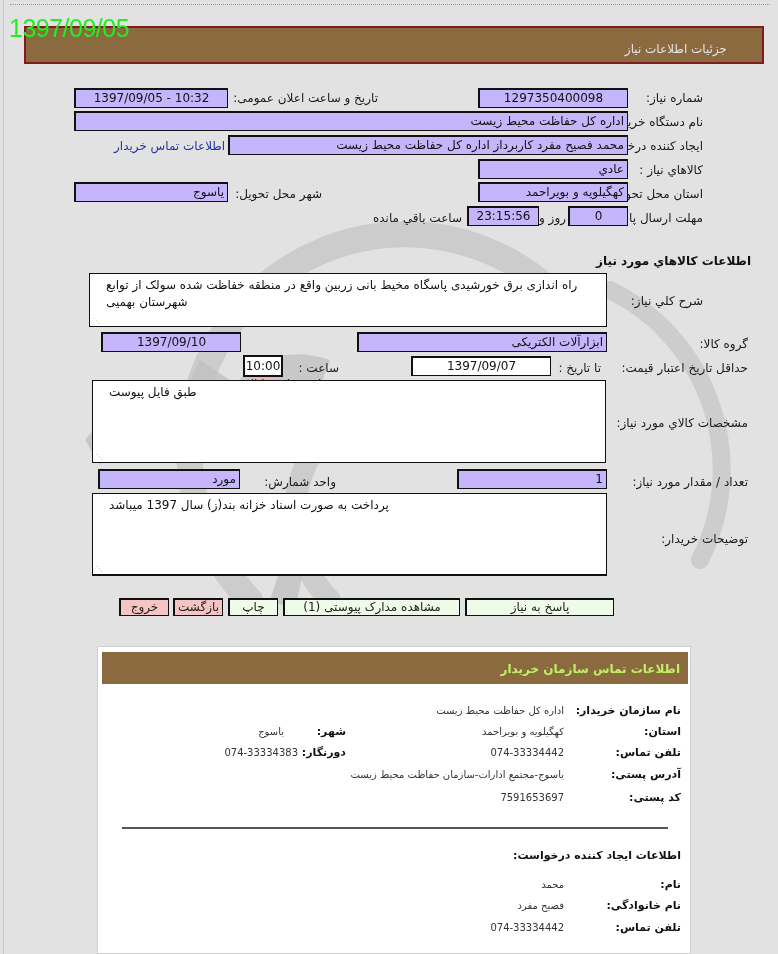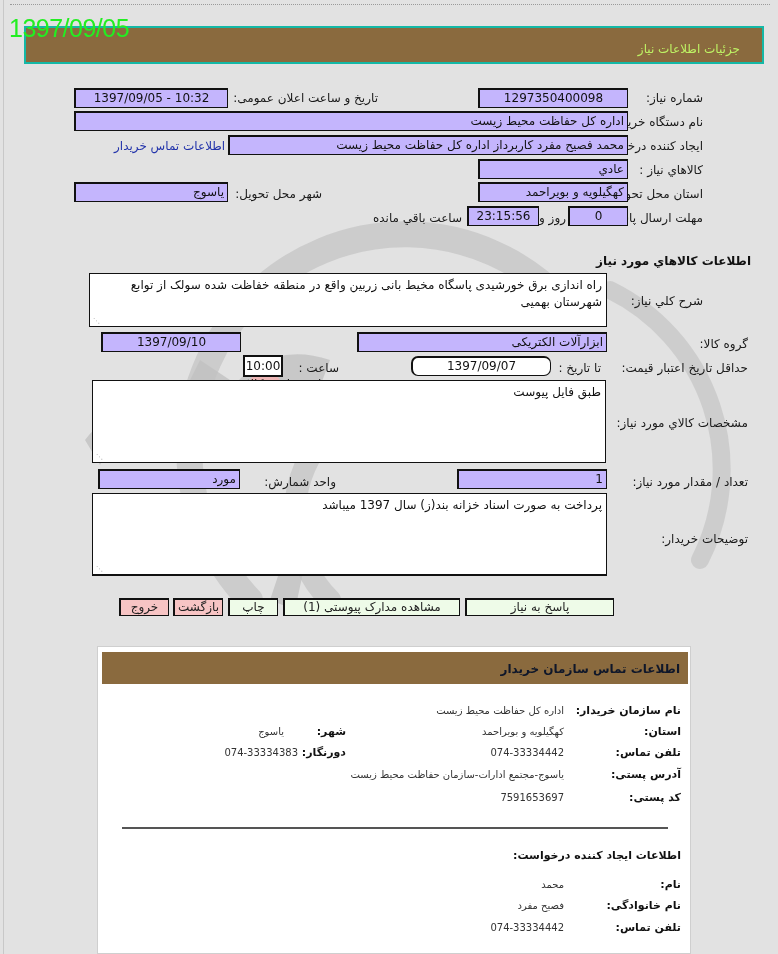--- a/index.html
+++ b/index.html
@@ -18,38 +18,38 @@
   .left-rule {
     position: absolute; left: 3px; top: 0; width: 1px; height: 954px; background: #c8c8c8;
   }
   .stamp {
     position: absolute; left: 9px; top: 14px;
     color: #22ee22; font-size: 25px; font-family: "Liberation Sans", sans-serif;
     z-index: 5; letter-spacing: -0.5px;
   }
   .header-bar {
     position: absolute; left: 24px; top: 26px; width: 740px; height: 38px;
-    background: #8a6a3e; border: 2px solid #14b8a6;
-    color: #bef264; font-size: 12px; direction: rtl;
-    padding: 14px 22px 0 0;
+    background: #8a6a3e; border: 2px solid #7f1d1d;
+    color: #e5e5e5; font-size: 12px; direction: rtl;
+    padding: 14px 35px 0 0;
   }
   .field-label, .lbl {
     position: absolute; direction: rtl; white-space: nowrap; font-size: 12px; color: #1a1a1a;
   }
   .box {
     position: absolute; background: #c4b5fd; border: 1px solid #111;
     border-top-width: 2px; border-left-width: 2px;
     height: 20px; font-size: 12px; line-height: 17px; white-space: nowrap; overflow: hidden;
     font-family: "DejaVu Sans", sans-serif;
   }
   .box.rtl { direction: rtl; text-align: right; padding-right: 3px; }
   .box.center { text-align: center; }
   .area {
     position: absolute; background: #fff; border: 1px solid #111; border-top-width: 1px;
-    direction: rtl; text-align: right; padding: 3px 4px; line-height: 17px; font-size: 12px;
+    direction: rtl; text-align: left; padding: 3px 16px; line-height: 17px; font-size: 12px;
   }
   .area .grip {
     position: absolute; left: 3px; bottom: 2px; font-size: 7px; color: #999; line-height: 6px;
   }
   .link { color: #2233aa; cursor: pointer; }
   .section-title {
     position: absolute; direction: rtl; font-weight: bold; font-size: 12px; color: #111;
   }
   .btn {
     position: absolute; top: 598px; height: 18px; border: 1px solid #111;
@@ -65,21 +65,21 @@
   }
   .watermark { position: absolute; left: 0; top: 0; pointer-events: none; z-index: 1; }
   .content { position: absolute; left: 0; top: 0; width: 778px; height: 954px; z-index: 2; }
 
   .panel {
     position: absolute; left: 97px; top: 646px; width: 594px; height: 308px;
     background: #fff; border: 1px solid #cfcfcf;
   }
   .panel-head {
     position: absolute; left: 4px; top: 5px; width: 586px; height: 32px;
-    background: #8a6a3e; color: #0f172a; font-weight: bold; font-size: 12px;
+    background: #8a6a3e; color: #bef264; font-weight: bold; font-size: 12px;
     direction: rtl; padding: 10px 8px 12px 0;
   }
   .p-lbl { position: absolute; direction: rtl; font-weight: bold; font-size: 11px; color: #111; white-space: nowrap; }
   .p-val { position: absolute; direction: rtl; font-size: 10px; color: #333; white-space: nowrap; }
   .p-rule { position: absolute; left: 24px; top: 180px; width: 546px; height: 2px; background: #555; }
 </style>
 </head>
 <body>
 
 <div class="top-dots"></div>
@@ -143,21 +143,21 @@
     <span class="grip">⋰</span>
   </div>
 
   <div class="field-label" style="right:30px; top:337px;">گروه کالا:</div>
   <div class="box rtl" style="left:357px; top:332px; width:250px;">ابزارآلات الکتریکی</div>
   <div class="field-label" style="right:453px; top:337px;margin-top:40px;">تاریخ نیاز به کالا:</div>
   <div class="box center" style="left:101px; top:332px; width:140px;">1397/09/10</div>
 
   <div class="field-label" style="right:30px; top:361px;">حداقل تاریخ اعتبار قیمت:</div>
   <div class="field-label" style="right:177px; top:361px;">تا تاریخ :</div>
-  <div class="box center" style="left:411px; top:356px; width:140px; background:#fff;border-radius:7px;">1397/09/07</div>
+  <div class="box center" style="left:411px; top:356px; width:140px; background:#fff;">1397/09/07</div>
   <div class="field-label" style="right:439px; top:361px;">ساعت :</div>
   <div class="time-box" style="left:243px; top:355px; width:40px;">10:00</div>
 
   <div class="field-label" style="right:30px; top:416px;">مشخصات كالاي مورد نياز:</div>
   <div class="area" style="left:92px; top:380px; width:514px; height:83px;">
     <span>طبق فایل پیوست</span>
     <span class="grip">⋰</span>
   </div>
 
   <div class="field-label" style="right:30px; top:475px;">تعداد / مقدار مورد نیاز:</div>

